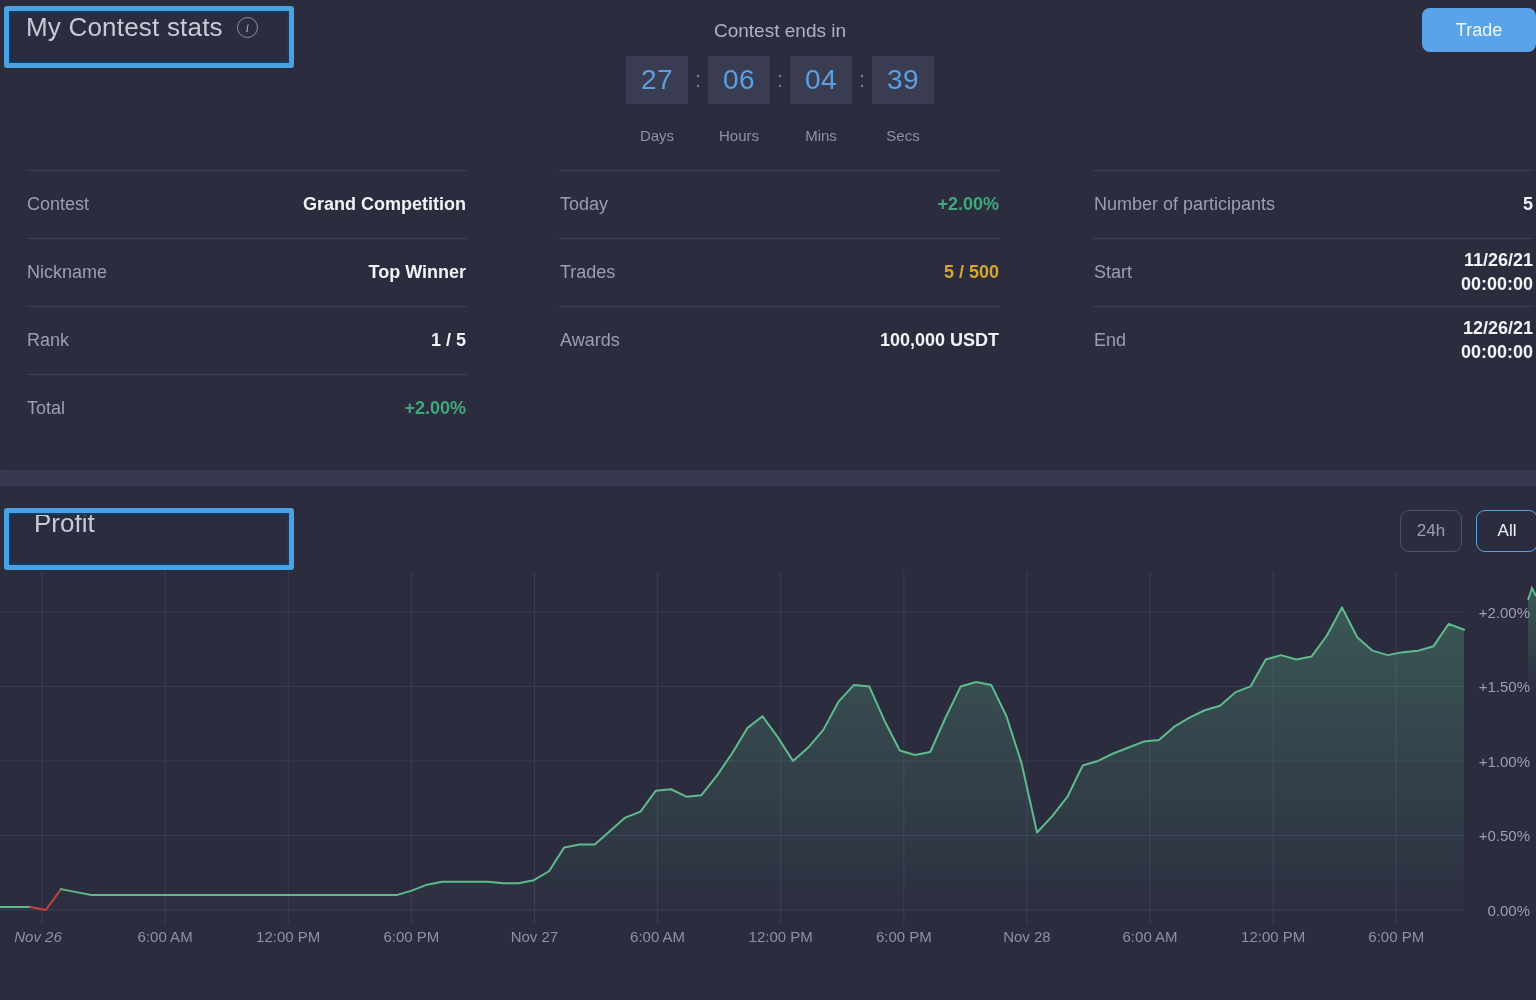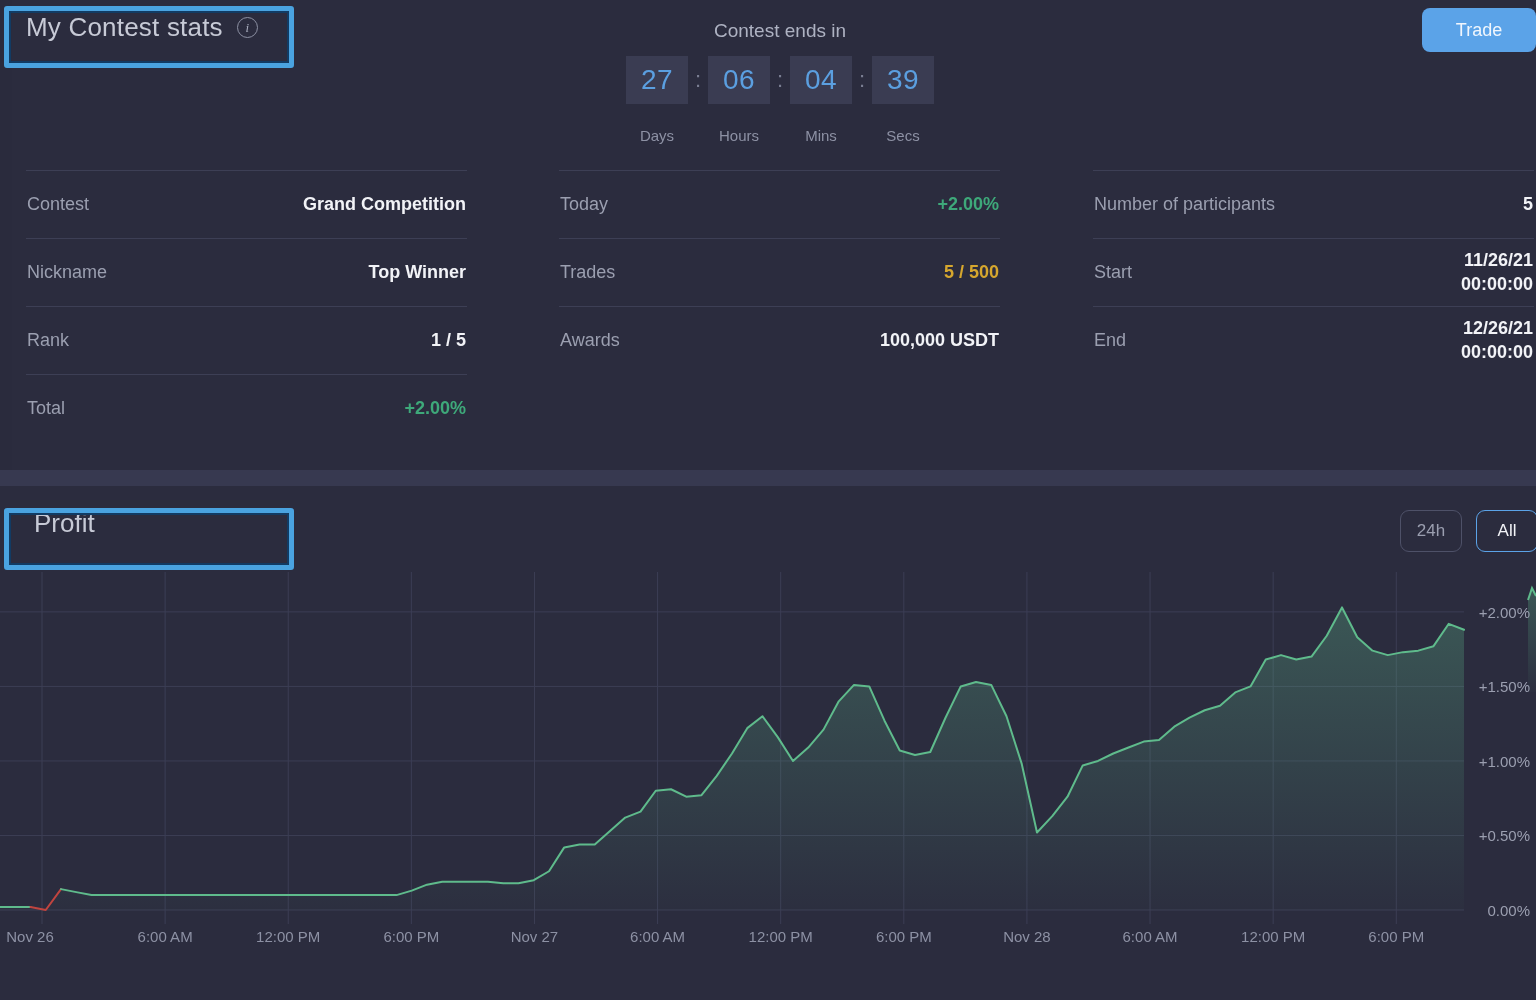--- a/index.html
+++ b/index.html
@@ -286,21 +286,21 @@
           <path d="M1528 28 L1532 16 L1536 24" fill="none" stroke="#5fbb8c" stroke-width="2"></path>
         </svg>
       <div class="y-labels" id="y-labels">
           <div class="y-label" style="top: 338px;">0.00%</div>
           <div class="y-label" style="top: 263.472px;">+0.50%</div>
           <div class="y-label" style="top: 188.943px;">+1.00%</div>
           <div class="y-label" style="top: 114.415px;">+1.50%</div>
           <div class="y-label" style="top: 39.8868px;">+2.00%</div>
         </div>
       <div class="x-labels" id="x-labels">
-          <div class="x-label" style="left: 30px;">Nov 26</div>
+          <div class="x-label" style="left: 38px; font-style: italic;">Nov 26</div>
           <div class="x-label" style="left: 165.117px;">6:00 AM</div>
           <div class="x-label" style="left: 288.234px;">12:00 PM</div>
           <div class="x-label" style="left: 411.351px;">6:00 PM</div>
           <div class="x-label" style="left: 534.468px;">Nov 27</div>
           <div class="x-label" style="left: 657.584px;">6:00 AM</div>
           <div class="x-label" style="left: 780.701px;">12:00 PM</div>
           <div class="x-label" style="left: 903.818px;">6:00 PM</div>
           <div class="x-label" style="left: 1026.94px;">Nov 28</div>
           <div class="x-label" style="left: 1150.05px;">6:00 AM</div>
           <div class="x-label" style="left: 1273.17px;">12:00 PM</div>

